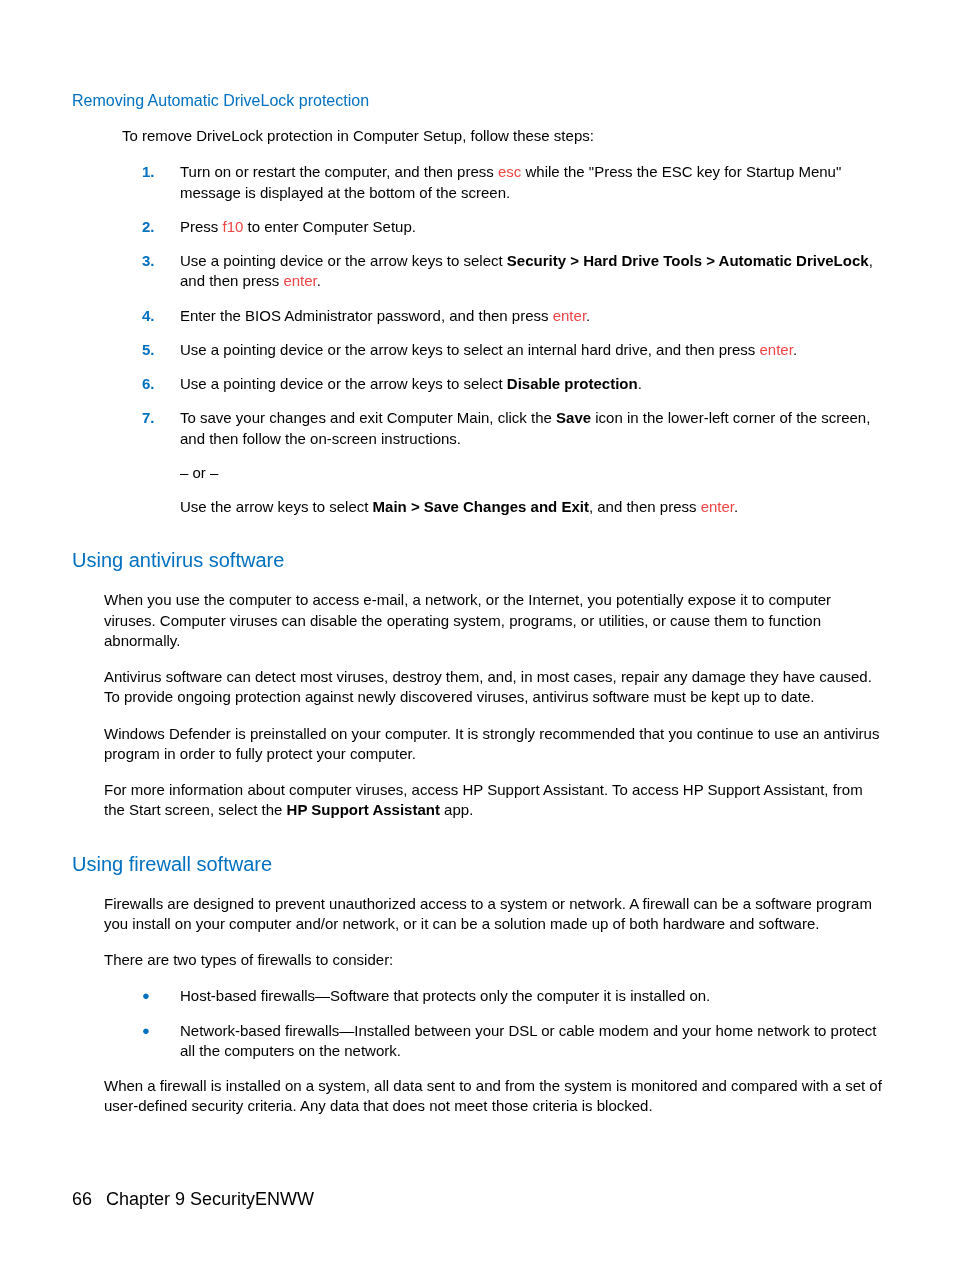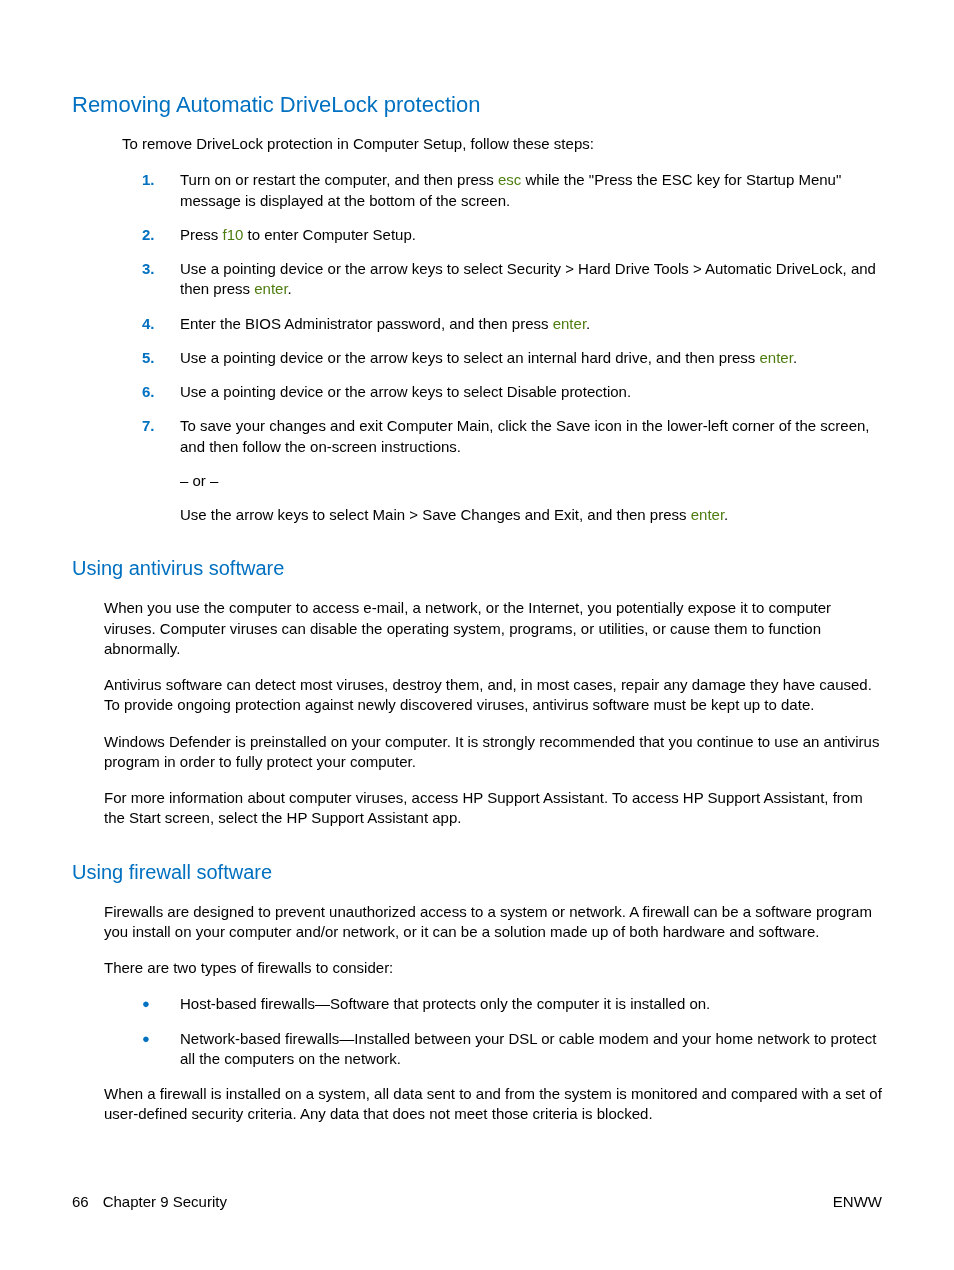--- a/index.html
+++ b/index.html
@@ -8,21 +8,21 @@
       font-size: 15px;
       color: #000;
       width: 954px;
       min-height: 1270px;
       padding: 92px 72px 60px 72px;
       position: relative;
       background: #fff;
     }
     .h3 {
       color: #0070c0;
-      font-size: 22px;
+      font-size: 16px;
       font-weight: normal;
       margin-bottom: 16px;
     }
     .h1 {
       color: #0070c0;
       font-size: 20px;
       font-weight: normal;
       margin-top: 32px;
       margin-bottom: 18px;
     }
@@ -30,30 +30,29 @@
     .para { margin-left: 32px; margin-bottom: 16px; line-height: 1.35; }
     ol.steps { margin-left: 70px; list-style: none; }
     ol.steps > li { display: flex; margin-bottom: 14px; line-height: 1.35; }
     ol.steps .num { color: #0070c0; font-weight: bold; min-width: 38px; flex-shrink: 0; }
     ol.steps .body { flex: 1; }
     ol.steps .sub { margin-top: 14px; }
     ul.bullets { margin-left: 70px; list-style: none; }
     ul.bullets > li { display: flex; margin-bottom: 14px; line-height: 1.35; }
     ul.bullets .dot { color: #0070c0; font-weight: bold; min-width: 38px; flex-shrink: 0; font-size: 13px; line-height: 1.6; }
     ul.bullets .body { flex: 1; }
-    .key { color: #4d7c0f; }
-    .bold { font-weight: normal; }
+    .key { color: #ef4444; }
+    .bold { font-weight: bold; }
     .footer {
       position: absolute;
       bottom: 60px;
       left: 72px;
       right: 72px;
       display: flex;
-      justify-content: space-between;
-      font-size: 15px;
+      font-size: 18px;
     }
     .footer .left { display: flex; gap: 14px; }
   </style>
 </head>
 <body>
 
 <h3 class="h3">Removing Automatic DriveLock protection</h3>
 <p class="intro">To remove DriveLock protection in Computer Setup, follow these steps:</p>
 
 <ol class="steps">

